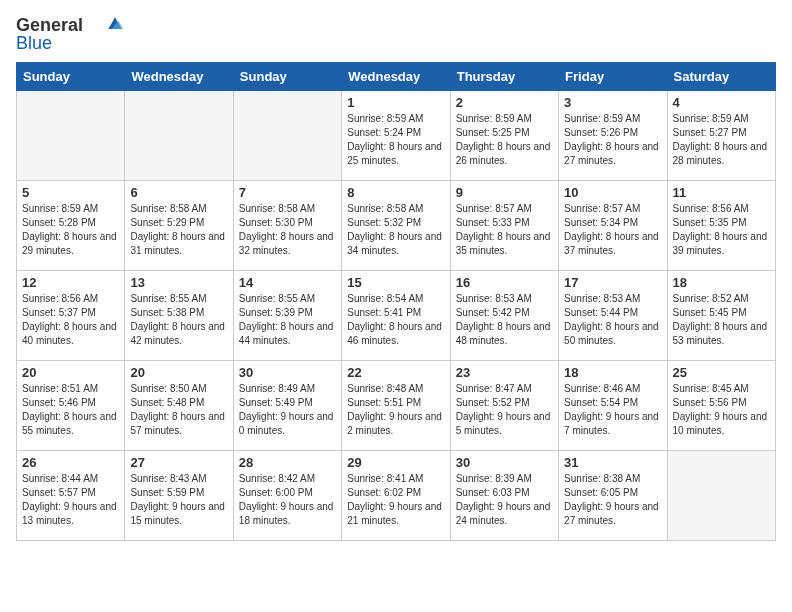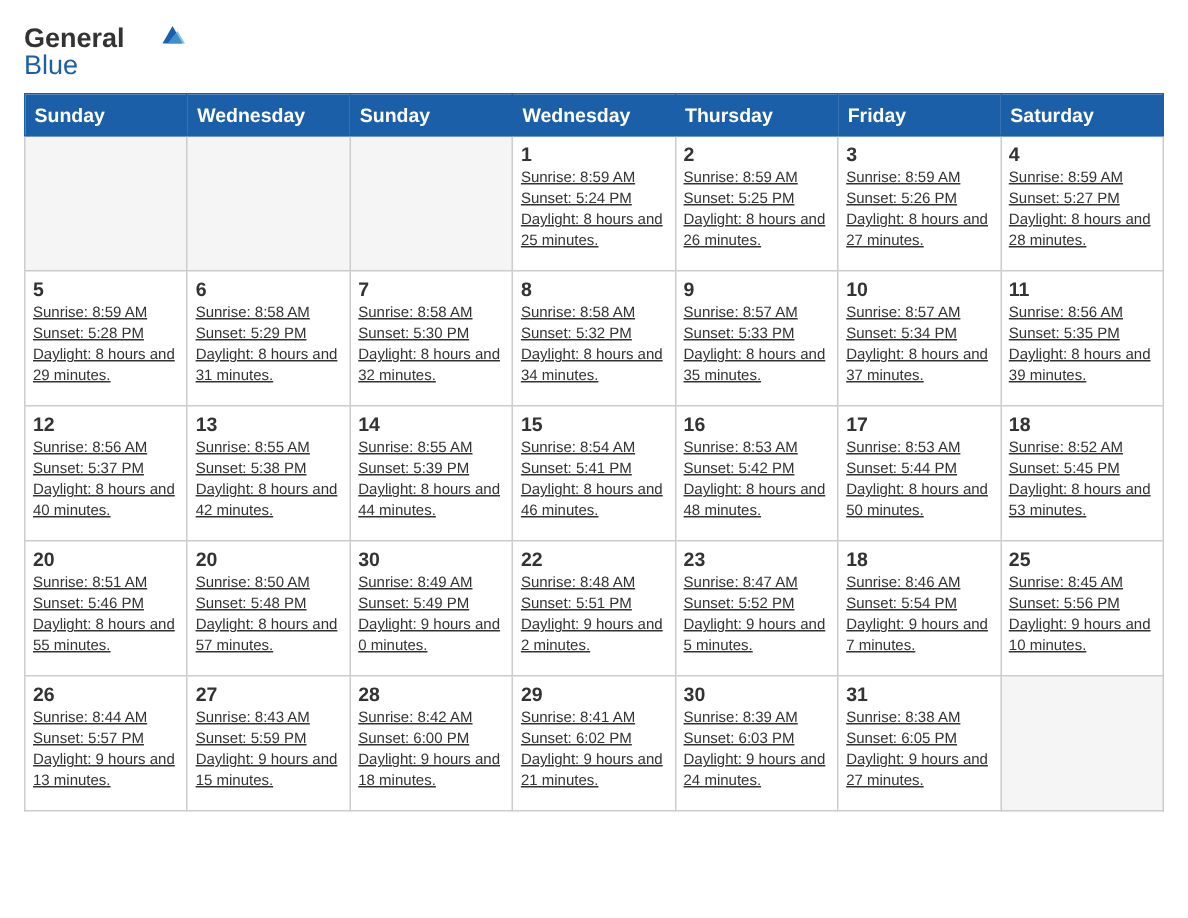--- a/index.html
+++ b/index.html
@@ -80,21 +80,20 @@
     }
     .day-number {
       font-size: 13px;
       font-weight: bold;
       margin-bottom: 2px;
     }
     .day-info {
       font-size: 10px;
       line-height: 1.4;
       color: #333;
-      text-decoration: underline;
     }
   </style>
 </head>
 <body>
 
 <div class="header">
   <div class="logo">
     <div>
       <div style="display:flex;align-items:flex-end;gap:20px;">
         <span class="logo-text-general">General</span>

